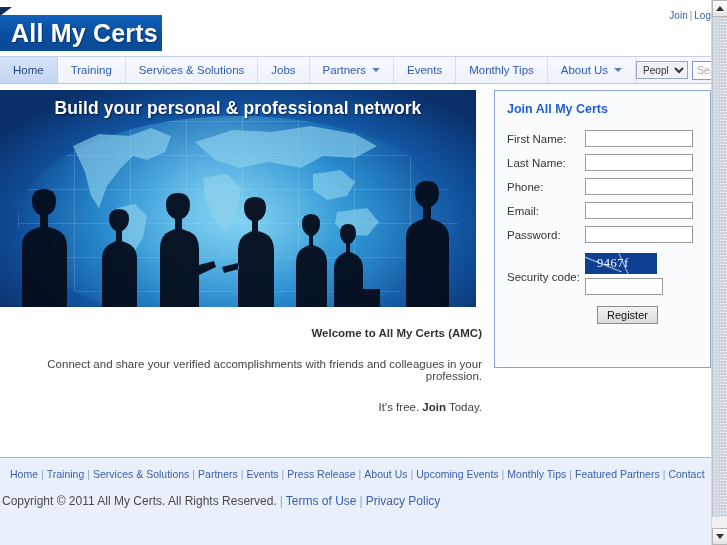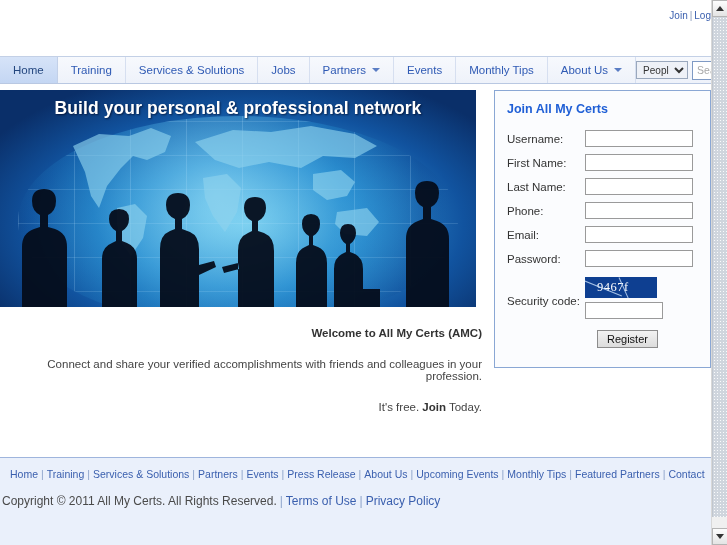--- a/index.html
+++ b/index.html
@@ -393,20 +393,25 @@
     cursor: pointer;
   }
 </style>
 </head>
 <body>
 
 <div id="page">
   <div id="viewport">
 
     <div id="topbar">
+      <div id="logo">
+        <div class="ribbon-fold"></div>
+        <div class="ribbon-body"></div>
+        <div class="logo-text">All My Certs</div>
+      </div>
       <div id="account-links">
         <a href="#">Join</a><span class="sep">|</span><a href="#">Log</a>
       </div>
     </div>
 
     <div id="navbar">
       <div class="nav-item active">
         <span>Home</span>
       </div>
       <div class="nav-item">
@@ -479,24 +484,20 @@
       <div id="welcome">
         <div class="wtitle">Welcome to All My Certs (AMC)</div>
         <div class="wbody">Connect and share your verified accomplishments with friends and colleagues in your profession.</div>
         <div class="wfree"><span>It's free. </span><a href="#">Join</a><span> Today.</span></div>
       </div>
 
       <div id="join-panel">
         <h2>Join All My Certs</h2>
         <div class="form-rows">
 
-          <div class="form-row">
-            <div class="flabel">Username:</div>
-            <input class="finput" type="text" value="" style="">
-          </div>
 
           <div class="form-row">
             <div class="flabel">First Name:</div>
             <input class="finput" type="text" value="" style="">
           </div>
 
           <div class="form-row">
             <div class="flabel">Last Name:</div>
             <input class="finput" type="text" value="" style="">
           </div>

